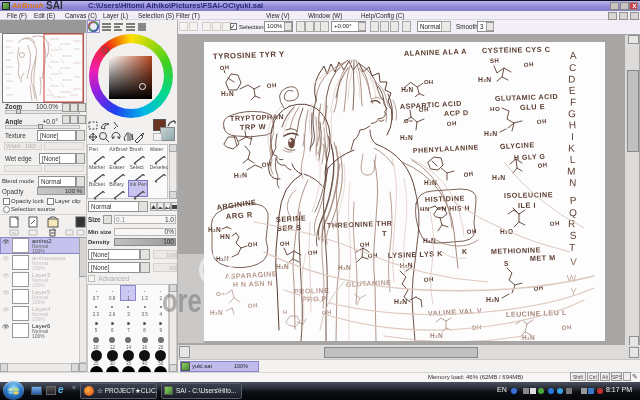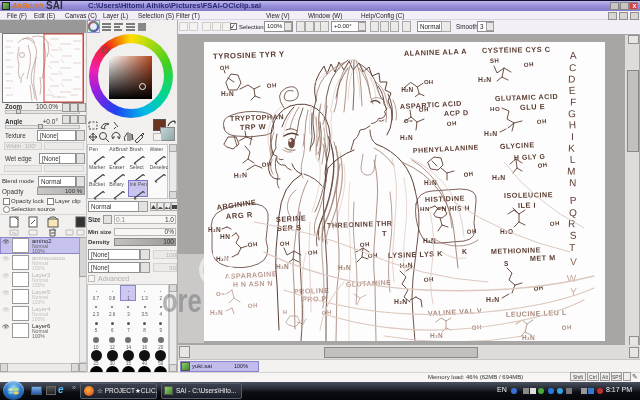--- a/index.html
+++ b/index.html
@@ -2,21 +2,21 @@
 <html><head><meta charset="utf-8"><style>
 html,body{margin:0;padding:0;width:640px;height:400px;overflow:hidden;background:#f2f0ef;}
 div{font-family:'Liberation Sans',sans-serif;white-space:nowrap;overflow:hidden;}
 div{box-sizing:content-box;}
 </style></head><body>
 <div style="position:absolute;left:0px;top:0px;width:640px;height:1px;background:#101030;"></div>
 <div style="position:absolute;left:0px;top:1px;width:640px;height:10px;background:linear-gradient(#beb8ee,#968ed8 50%,#847cc8);"></div>
 <div style="position:absolute;left:2px;top:2px;width:8px;height:8px;background:linear-gradient(135deg,#88c060,#3a7830);border:1px solid #222;box-sizing:border-box;"></div>
 <div style="position:absolute;left:12px;top:1px;width:34px;height:10px;font-size:7.3px;font-style:italic;font-weight:bold;color:#e07818;line-height:10px;">AirBrush</div>
 <div style="position:absolute;left:46px;top:0px;width:30px;height:11px;font-size:10px;font-weight:bold;color:#303038;line-height:11px;">SAI</div>
-<div style="position:absolute;left:88px;top:1px;width:400px;height:10px;font-size:7.5px;font-weight:bold;color:#282878;line-height:10px;">C:\Users\Hitomi Aihiko\Pictures\FSAI-OC\clip.sai</div>
+<div style="position:absolute;left:88px;top:1px;width:400px;height:10px;font-size:7.5px;font-weight:bold;color:#282878;line-height:10px;">C:\Users\Hitomi Aihiko\Pictures\FSAI-OC\yuki.sai</div>
 <div style="position:absolute;left:610px;top:2px;width:9px;height:8px;background:#c8c4c0;border:1px solid #888;box-sizing:border-box;"></div>
 <div style="position:absolute;left:620px;top:2px;width:9px;height:8px;background:#c8c4c0;border:1px solid #888;box-sizing:border-box;"></div>
 <div style="position:absolute;left:629px;top:2px;width:9px;height:8px;background:#d04048;border:1px solid #888;box-sizing:border-box;"></div>
 <div style="position:absolute;left:631px;top:2px;width:7px;height:8px;font-size:7px;font-weight:bold;color:#fff;line-height:8px;text-align:center;">x</div>
 <div style="position:absolute;left:0px;top:11px;width:640px;height:9px;background:#f2eff7;border-bottom:1px solid #d8d4e0;box-sizing:border-box;"></div>
 <div style="position:absolute;left:7px;top:11px;width:44px;height:9px;font-size:6.3px;color:#222;line-height:9px;">File (F)</div>
 <div style="position:absolute;left:34px;top:11px;width:44px;height:9px;font-size:6.3px;color:#222;line-height:9px;">Edit (E)</div>
 <div style="position:absolute;left:65px;top:11px;width:44px;height:9px;font-size:6.3px;color:#222;line-height:9px;">Canvas (C)</div>
 <div style="position:absolute;left:103px;top:11px;width:44px;height:9px;font-size:6.3px;color:#222;line-height:9px;">Layer (L)</div>
 <div style="position:absolute;left:138px;top:11px;width:44px;height:9px;font-size:6.3px;color:#222;line-height:9px;">Selection (S)</div>

